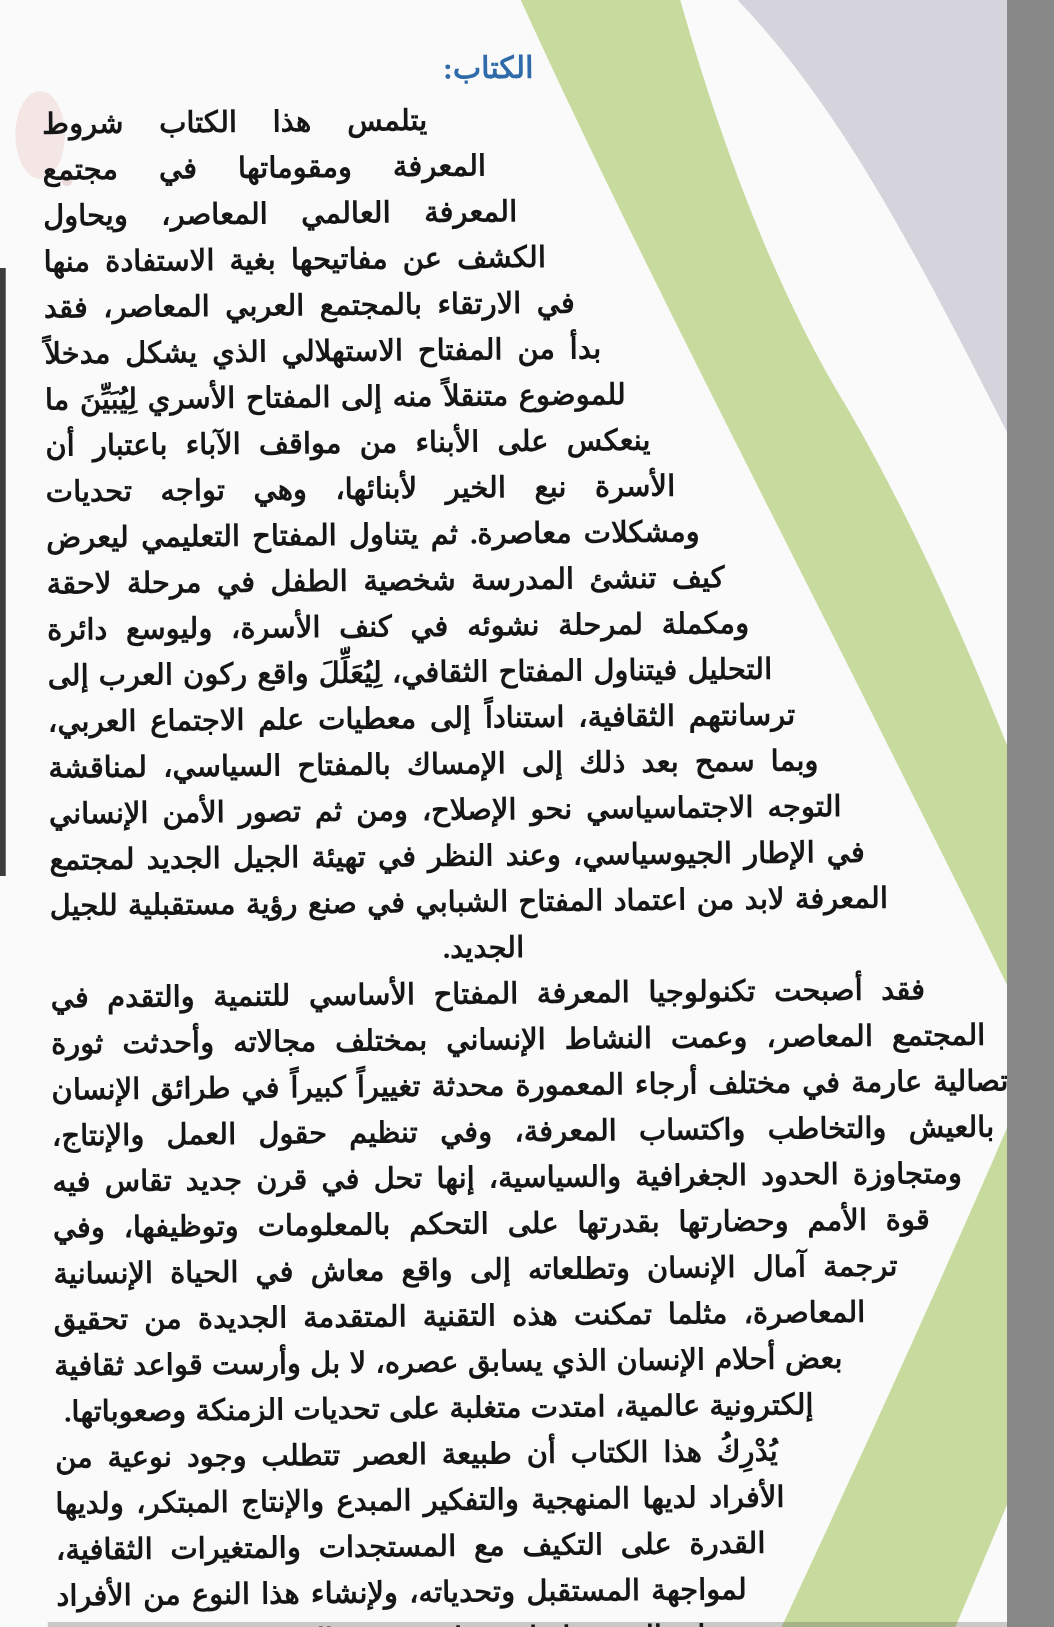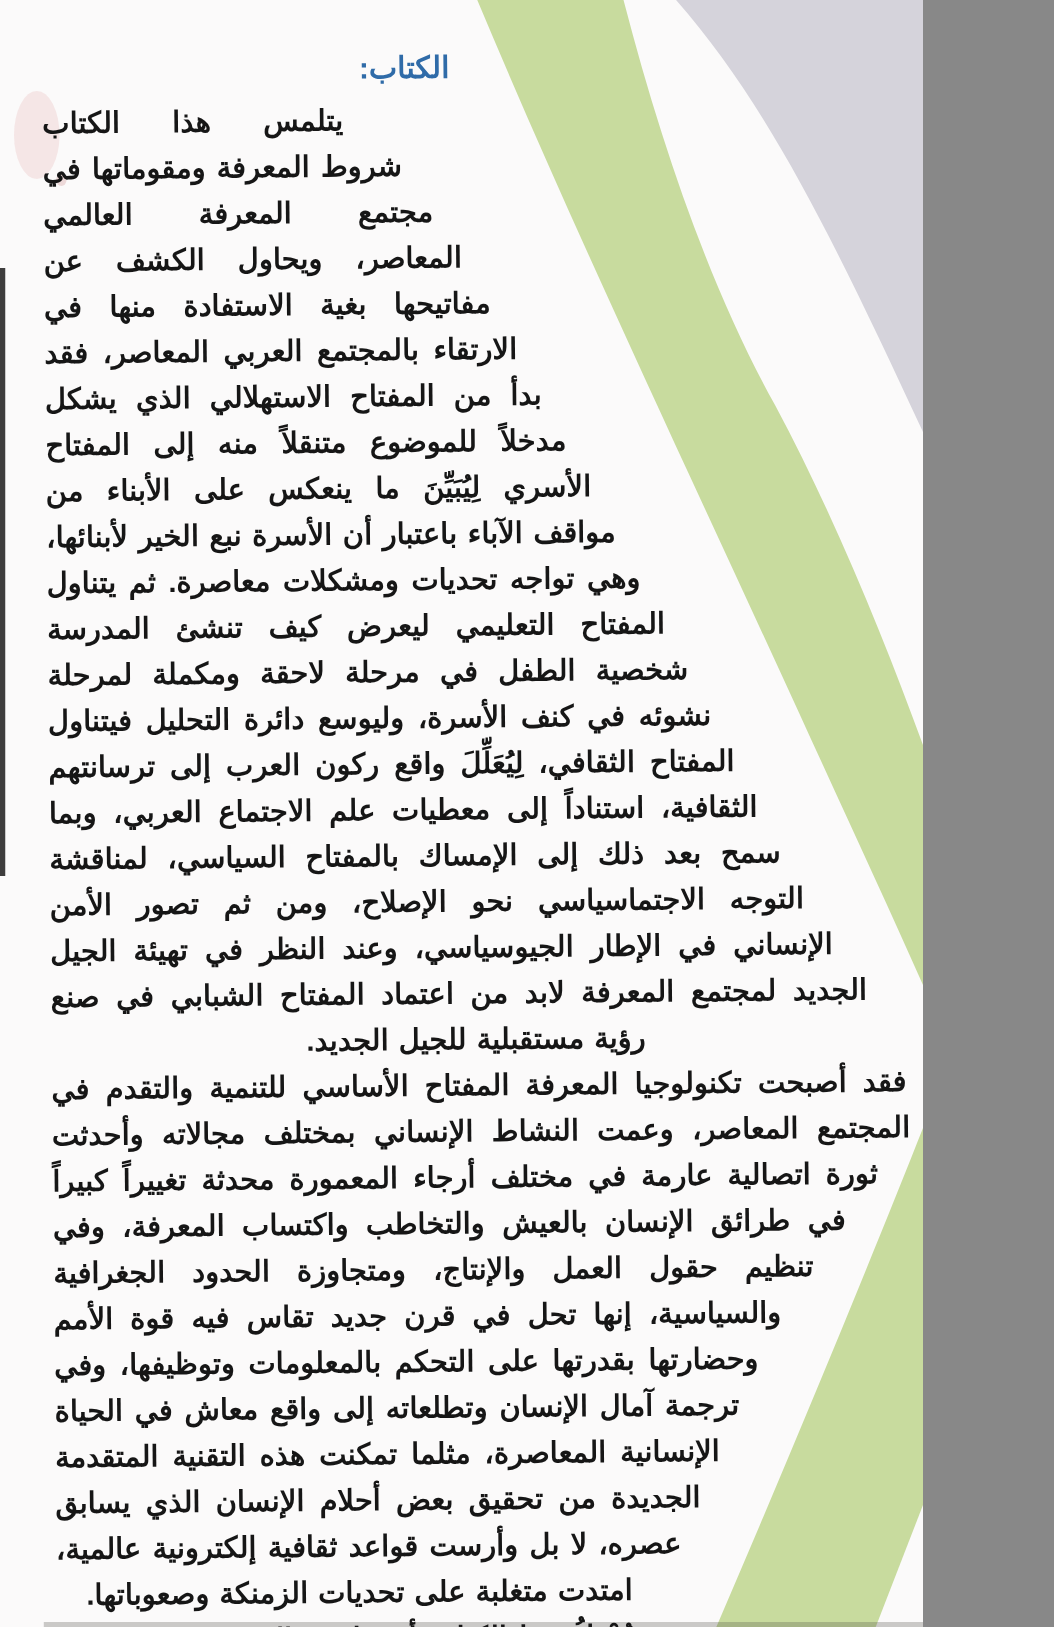--- a/index.html
+++ b/index.html
@@ -5,24 +5,24 @@
   :root{
     --swoosh-green:#c8db9e;
     --corner-gray:#d5d3db;
     --page:#fbfafa;
     --heading-blue:#2f6ba8;
     --text:#161616;
   }
   html,body{margin:0;padding:0;background:#888;}
   .page{
     position:relative;
-    width:923px;height:1627px;
+    width:1007px;height:1627px;
     background:var(--page);
     overflow:hidden;
-    font-family:Liberation Sans, sans-serif;
+    font-family:Liberation Serif, serif;
   }
   .bg-svg{position:absolute;inset:0;width:100%;height:100%;}
   .fill-green{fill:var(--swoosh-green);}
   .fill-gray{fill:var(--corner-gray);}
   .fill-page{fill:var(--page);}
 
   .heading{
     position:absolute;
     top:50px;right:474px;
     font-size:30px;font-weight:700;

